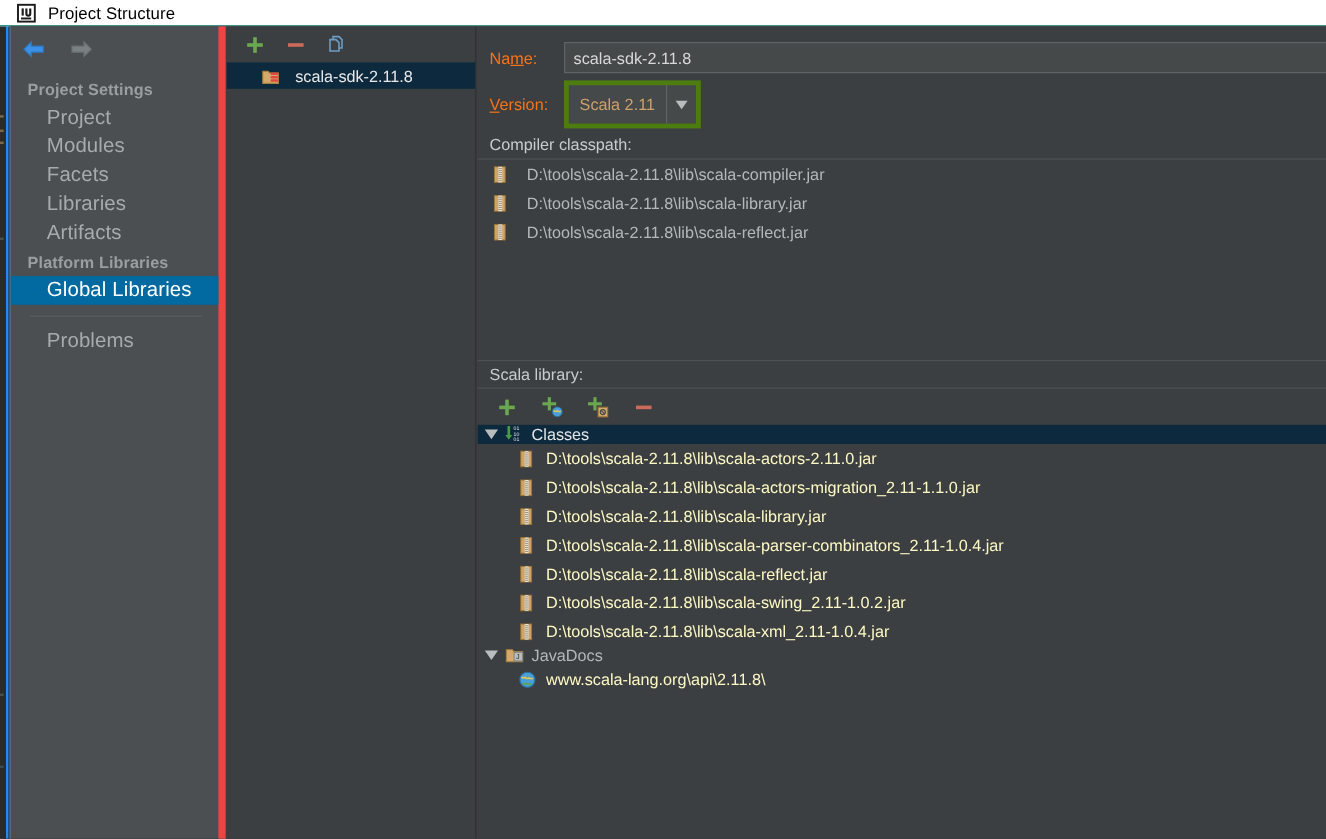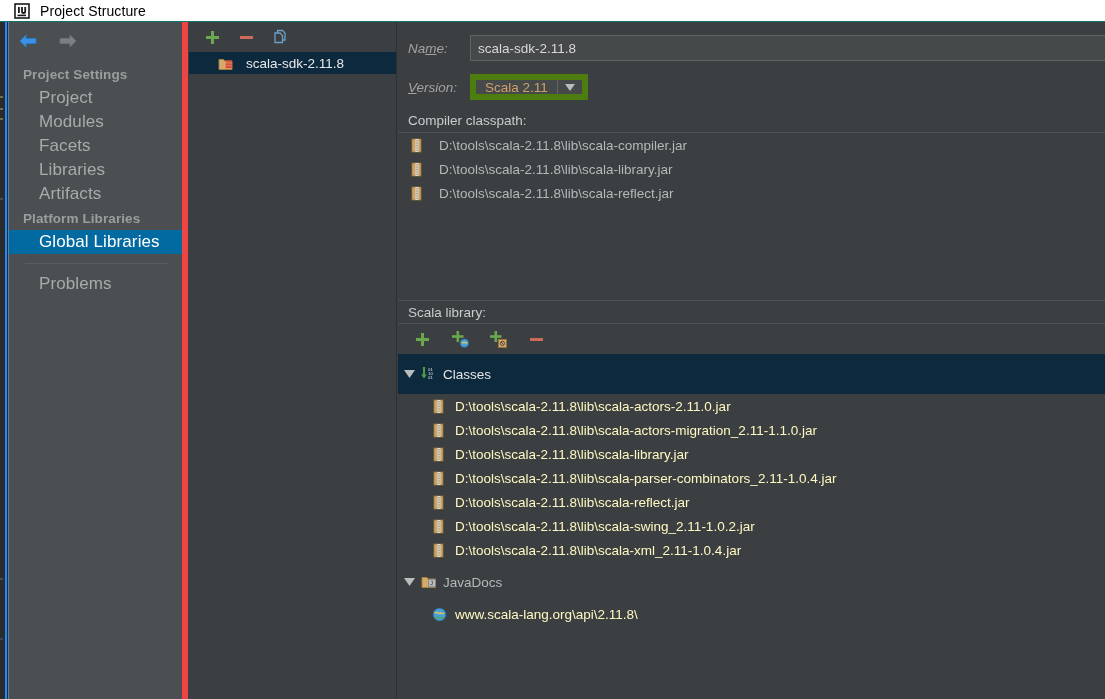--- a/index.html
+++ b/index.html
@@ -161,42 +161,41 @@
   }
 
   .field-row {
     display: flex;
     align-items: center;
     height: 32px;
     margin-left: 10px;
   }
   .field-label {
     font-size: 13.5px;
-    color: #a3a3a3;
+    color: #f97316;
     width: 62px;
-    font-style: italic;
   }
   .field-label u { text-decoration: underline; }
 
   .name-input {
     flex: 1;
     height: 26px;
     background: #45494a;
     border: 1px solid #5e6364;
     color: #d8d8d8;
     font-size: 13.5px;
     font-family: "Liberation Sans", sans-serif;
     padding: 0 7px;
     outline: none;
   }
 
   .combo {
     display: flex;
-    height: 26px;
-    border: 6px solid #4d7c0f;
+    height: 40px;
+    border: 4px solid #4d7c0f;
     background: #45494a;
   }
   .combo-val {
     display: flex; align-items: center;
     padding: 0 9px;
     font-size: 13.5px;
     color: #cfa06a;
     border-right: 1px solid #5e6364;
     min-width: 78px;
   }
@@ -237,21 +236,21 @@
   .lib-toolbar {
     height: 30px;
     display: flex;
     align-items: center;
     gap: 18px;
     padding-left: 14px;
   }
 
   .tree { }
   .tree-node {
-    height: 40px;
+    height: 16px;
     display: flex;
     align-items: center;
     font-size: 13.5px;
     color: #b4b8b9;
   }
   .tree-node.header {
     background: #0d293e;
     color: #e4e6e7;
   }
   .twisty {

